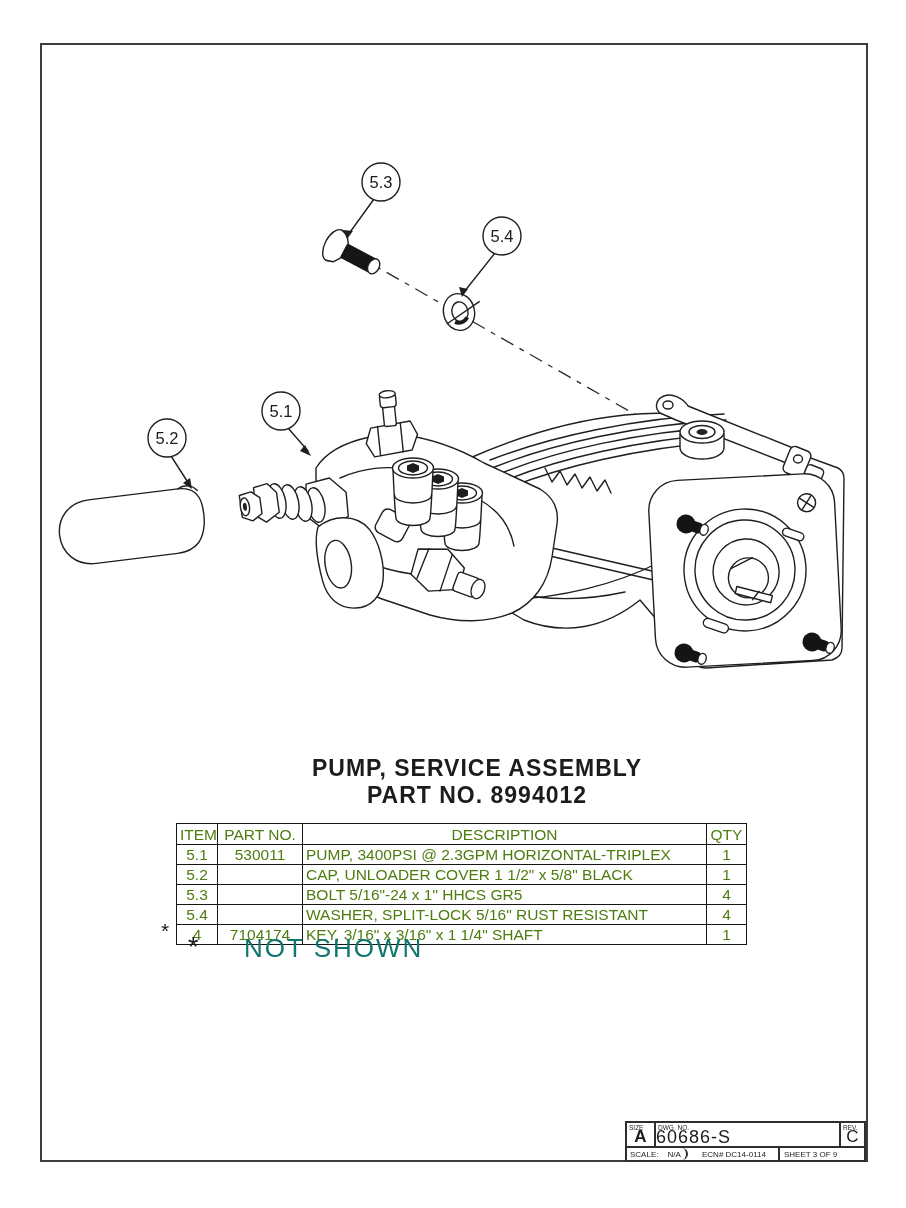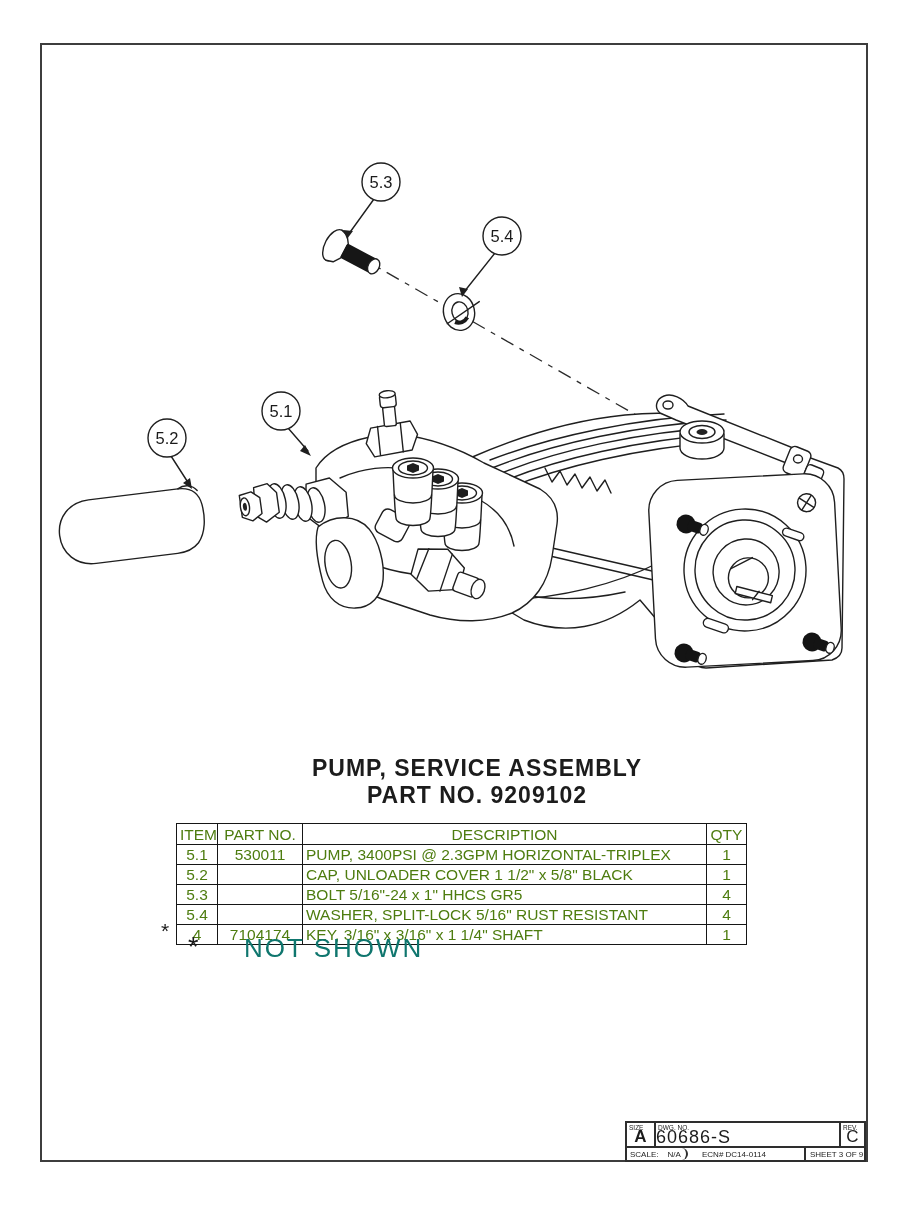--- a/index.html
+++ b/index.html
@@ -32,21 +32,21 @@
   .tb-cell{box-sizing:border-box;position:relative;}
   .brd-r{border-right:2px solid #2e2e2e;}
   .tb-lab{display:block;font-size:6.5px;line-height:7px;padding:1px 0 0 2px;color:#222;}
   .tb-size{width:29px;} .tb-dwg{flex:1;} .tb-rev{width:23px;}
   .tb-size-v{display:block;text-align:center;font-size:17px;font-weight:bold;line-height:14px;margin-top:-1px;}
   .tb-dwg-v{display:block;font-size:18px;line-height:14px;margin-top:-1px;letter-spacing:1px;}
   .tb-rev-v{display:block;text-align:center;font-size:17px;line-height:14px;margin-top:-1px;}
   .tb-scale{width:61px;display:flex;height:100%;align-items:center;padding-left:3px;border-radius:6px;}
   .tb-scale .v{margin-left:9px;}
   .tb-ecn{flex:1;display:flex;height:100%;align-items:center;padding-left:14px;}
-  .tb-sheet{width:58px;display:flex;height:100%;align-items:center;padding-left:4px;}
+  .tb-sheet{width:84px;display:flex;height:100%;align-items:center;padding-left:4px;}
 </style>
 </head>
 <body>
 
 <div class="page">
 
   <svg width="906" height="1208" viewBox="0 0 906 1208" style="position:absolute;left:0;top:0">
 
     <rect class="sheet" x="41" y="44" width="826" height="1117"></rect>
 
@@ -216,21 +216,21 @@
       <circle class="balloon" cx="281" cy="411" r="19"></circle>
       <text class="btxt" x="281" y="411" text-anchor="middle" dy="0.35em">5.1</text>
     </g>
     <g>
       <circle class="balloon" cx="167" cy="438" r="19"></circle>
       <text class="btxt" x="167" y="438" text-anchor="middle" dy="0.35em">5.2</text>
     </g>
   </svg>
 
   <div class="title-line" id="t1">PUMP, SERVICE ASSEMBLY</div>
-  <div class="title-line" id="t2">PART NO. 9209102</div>
+  <div class="title-line" id="t2">PART NO. 8994012</div>
 
   <table class="parts">
     <colgroup>
         <col style="width:41px">
         <col style="width:85px">
         <col style="width:404px">
         <col style="width:40px">
       </colgroup>
     <thead>
       <tr>

